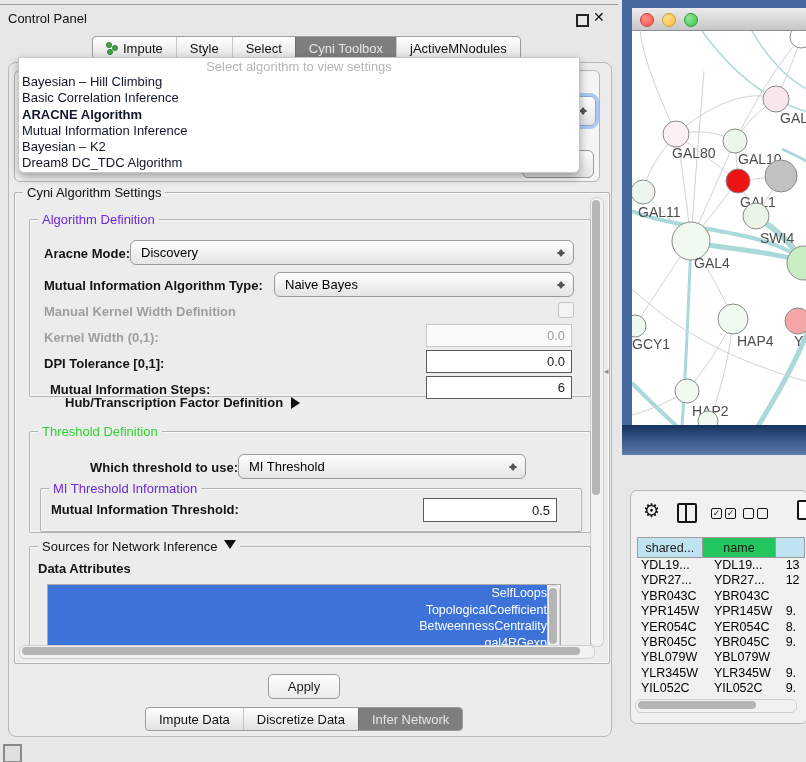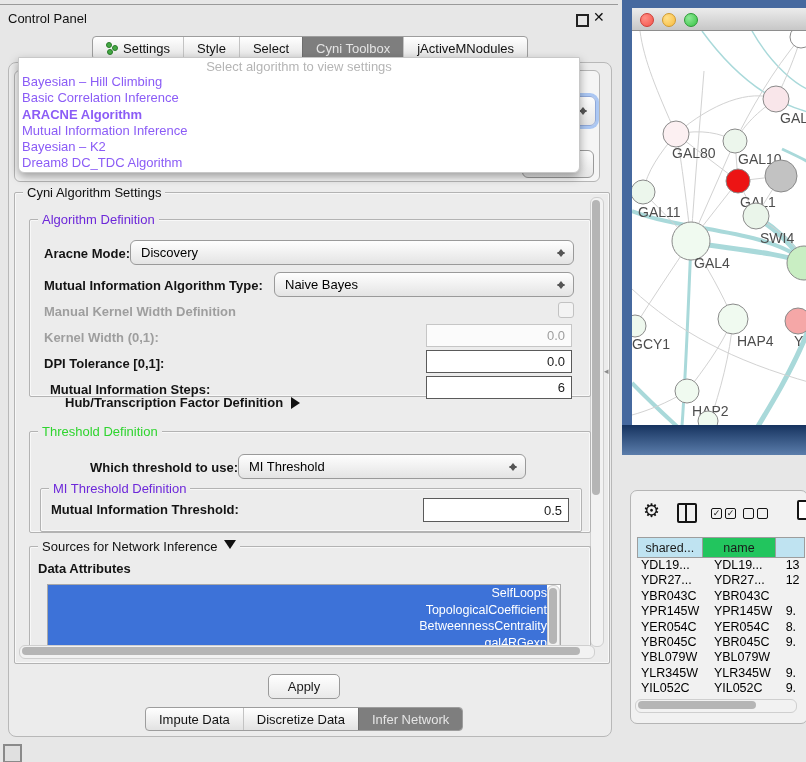--- a/index.html
+++ b/index.html
@@ -26,21 +26,21 @@
     border:1px solid #8fa8d8;border-radius:6px;box-shadow:0 0 0 3px rgba(110,160,240,.55);}
   .combo-frag2{position:absolute;left:522px;top:150px;width:70px;height:26px;background:linear-gradient(#fdfdfd,#e6e6e6);
     border:1px solid #9a9a9a;border-radius:6px;}
   .spin{position:absolute;right:7px;top:50%;margin-top:-8px;width:9px;height:16px;}
   .spin::before{content:"";position:absolute;left:0;top:0;border:4px solid transparent;border-bottom:5px solid #555;}
   .spin::after{content:"";position:absolute;left:0;bottom:0;border:4px solid transparent;border-top:5px solid #555;}
   
   .popup{position:absolute;left:18px;top:57px;width:560px;height:114px;background:#ffffff;z-index:40;
     border:1px solid #c8c8c8;border-radius:0 0 6px 6px;box-shadow:0 4px 10px rgba(0,0,0,.35);overflow:hidden;}
   .pop-header{height:15px;font-size:13px;color:#b5b5b5;text-align:center;padding-top:1px;}
-  .pop-item{height:16.3px;line-height:16.3px;font-size:13px;padding-left:3px;color:#8b5cf6;white-space:nowrap;}
+  .pop-item{height:16.3px;line-height:16.3px;font-size:13px;padding-left:3px;color:#0f172a;white-space:nowrap;}
   .pop-item.sel{font-weight:bold;}
   
   .grp{position:absolute;border:1px solid #b3b3b3;border-radius:2px;box-shadow:inset 0 0 0 1px #f8f8f8;}
   .gt{position:absolute;top:-8px;left:8px;background:#ececec;padding:0 4px;font-size:13px;color:#111;white-space:nowrap;}
   .gt.blue{color:#6d28d9;}
   .gt.green{color:#2fd42f;}
   .lbl{position:absolute;font-size:13px;font-weight:bold;color:#141414;white-space:nowrap;}
   .lbl.dis{color:#9e9e9e;}
   .combo{position:absolute;height:25px;border:1px solid #9a9a9a;border-radius:6px;
     background:linear-gradient(#fefefe,#e4e4e4);font-size:13px;display:flex;align-items:center;
@@ -110,21 +110,21 @@
     <span class="win-close">✕</span>
   </div>
 
   <div id="top-tabs" class="seg" style="left:92px;top:36px;">
       <div class="seg-tab">
         <span class="net-ic">
           <i></i>
           <i></i>
           <i></i>
         </span>
-        <span>Settings</span>
+        <span>Impute</span>
       </div>
       <div class="seg-tab">
         <span>Style</span>
       </div>
       <div class="seg-tab">
         <span>Select</span>
       </div>
       <div class="seg-tab sel">
         <span>Cyni Toolbox</span>
       </div>
@@ -201,23 +201,23 @@
     <div class="grp" style="left:14px;top:238px;width:560px;height:100px;">
       <span class="gt green">Threshold Definition</span>
 
       <span class="lbl" style="left:60px;top:28px;">Which threshold to use:</span>
       <div class="combo" style="left:208px;top:22px;width:288px;">
         <span>MI Threshold</span>
         <span class="spin"></span>
       </div>
 
       <div class="grp" style="left:10px;top:56px;width:540px;height:42px;">
-        <span class="gt blue">MI Threshold Definition</span>
+        <span class="gt blue">MI Threshold Information</span>
         <span class="lbl" style="left:10px;top:13px;">Mutual Information Threshold:</span>
-        <div class="field" style="left:382px;top:9px;width:146px;height:24px;">
+        <div class="field" style="left:382px;top:9px;width:134px;height:24px;">
           <span>0.5</span>
         </div>
       </div>
     </div>
 
     <div class="grp" style="left:14px;top:353px;width:560px;height:107px;border-bottom:none;">
       <span class="gt">
         <span>Sources for Network Inference</span><span class="tri-down"></span>
       </span>
       <span class="lbl" style="left:8px;top:14px;">Data Attributes</span>

